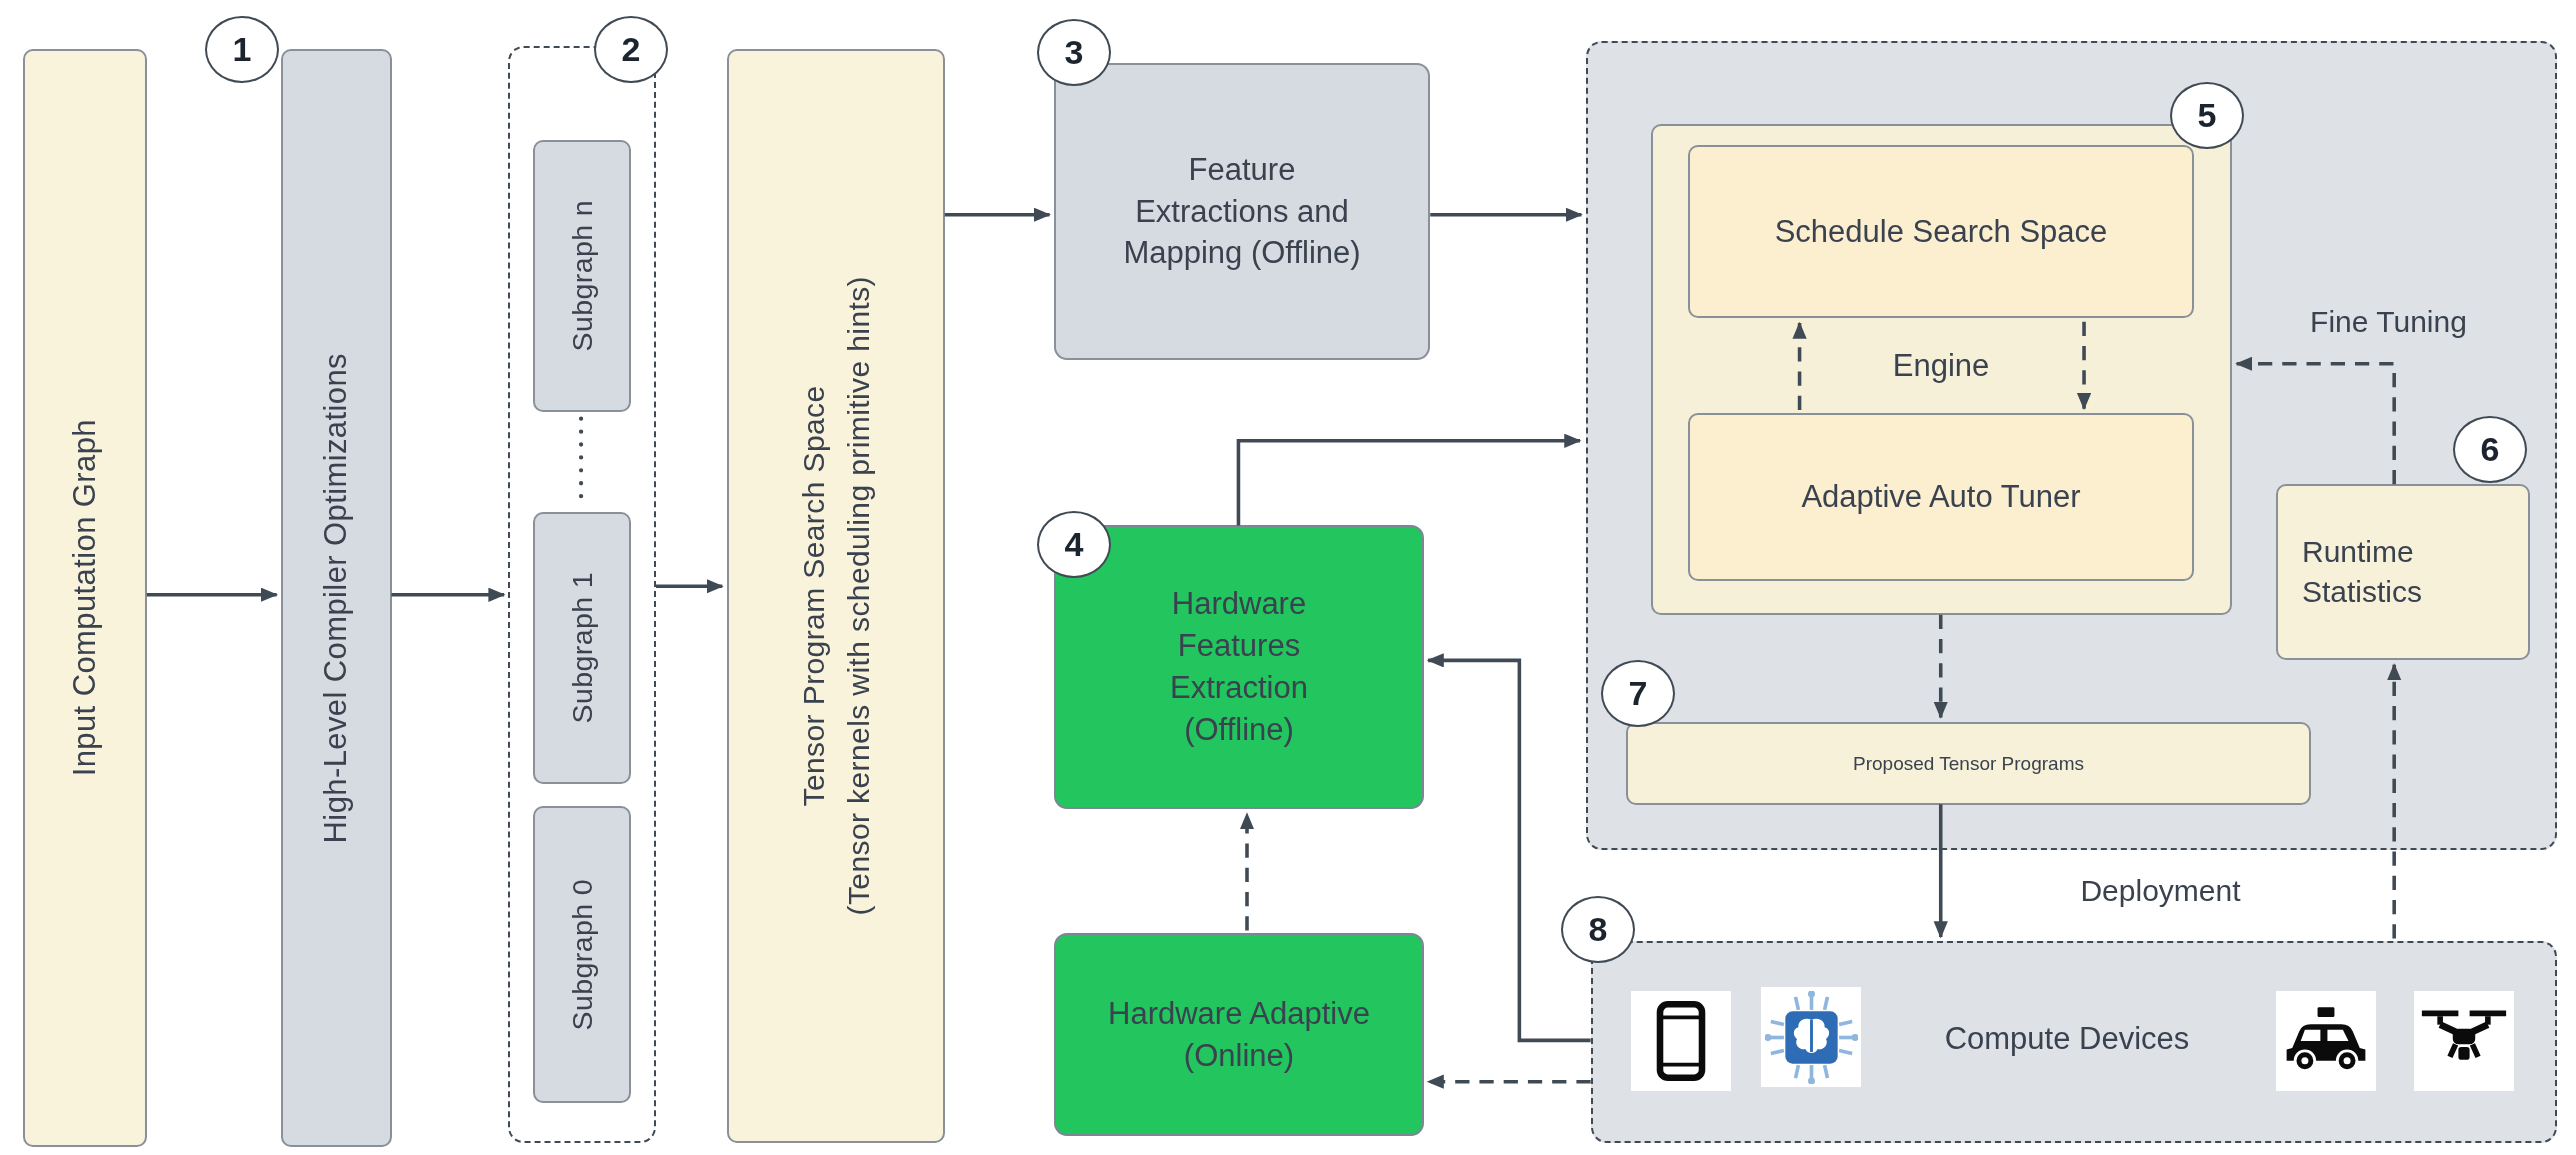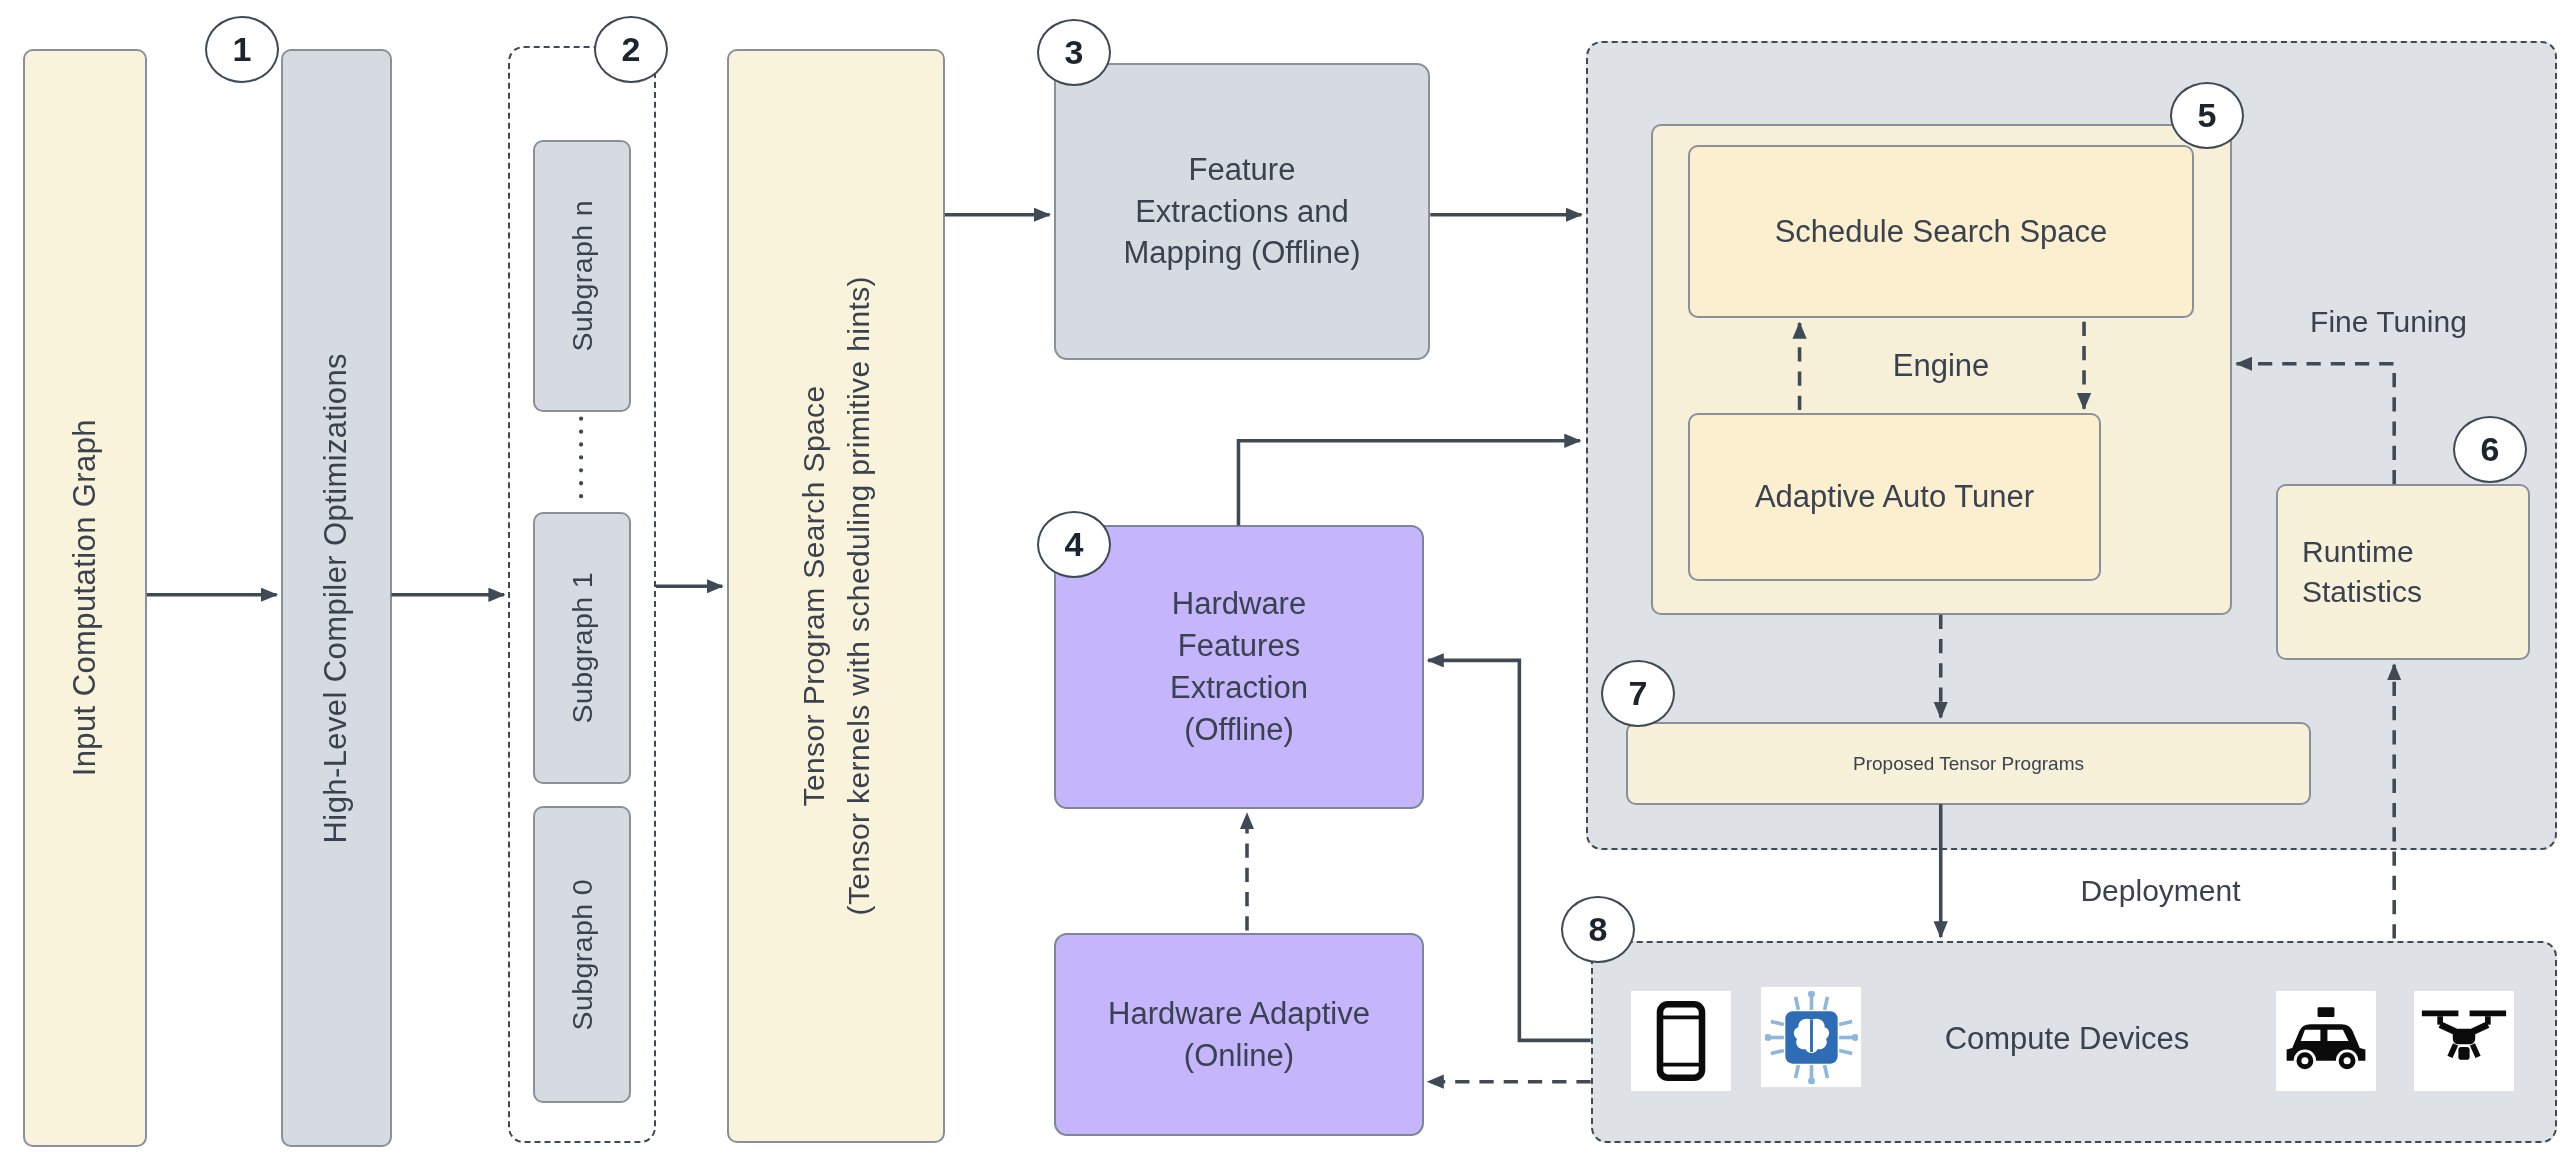--- a/index.html
+++ b/index.html
@@ -5,21 +5,21 @@
   * { margin:0; padding:0; box-sizing:border-box; }
   body { background:#ffffff; font-family:"Liberation Sans", sans-serif; color:#39424E; }
   .canvas { position:relative; width:2576px; height:1156px; background:#ffffff; overflow:hidden; }
 
   .box { position:absolute; display:flex; align-items:center; justify-content:center;
          border:2.1px solid #8A9099; border-radius:10px; text-align:center; font-size:31px; z-index:3; }
   .cream  { background:#FAF3DB; }
   .gray   { background:#D6DBE1; }
   .cream2 { background:#F7F1D9; }
   .inner  { background:#FBEFD0; }
-  .blue   { background:#c4b5fd; border-color:#7C8694;justify-content:center; }
+  .blue   { background:#22c55e; border-color:#7C8694;justify-content:center; }
 
   .dashedbox { position:absolute; border:2.9px dashed #3F4A55; border-radius:15.7px; z-index:1; }
   .bigfill { background:#DEE2E7; }
   .engineouter { position:absolute; background:#F7F0D9; border:2.1px solid #8A9099; border-radius:10px; z-index:2; }
 
   .vtext { writing-mode:vertical-rl; transform:rotate(180deg); white-space:pre-line;
            line-height:1.5; letter-spacing:0.4px; }
   .ml { white-space:pre-line; line-height:1.35; }
 
   .badge { position:absolute; width:74px; height:67px; border:2.9px solid #3F4A55; border-radius:50%;
@@ -82,21 +82,21 @@
   <div class="box blue" style="left:1054px; top:933px; width:370px; height:203px; border-radius:13px;">
     <span class="ml">Hardware Adaptive
 (Online)</span>
   </div>
 
   <div class="engineouter" style="left:1651px; top:124px; width:581px; height:491px;"></div>
   <div class="box inner" style="left:1688px; top:145px; width:506px; height:173px;">
     <span>Schedule Search Space</span>
   </div>
   <div class="lbl" style="left:1834px; top:348px; width:214px; font-size:31px;">Engine</div>
-  <div class="box inner" style="left:1688px; top:413px; width:413px; height:168px;">
+  <div class="box inner" style="left:1688px; top:413px; width:506px; height:168px;">
     <span>Adaptive Auto Tuner</span>
   </div>
 
   <div class="box cream2 left-align" style="left:2276px; top:484px; width:254px; height:176px; font-size:30px;">
     <span class="ml" style="text-align:left;">Runtime
 Statistics</span>
   </div>
   <div class="box cream2" style="left:1626px; top:722px; width:685px; height:83px; font-size:19px;">
     <span>Proposed Tensor Programs</span>
   </div>

